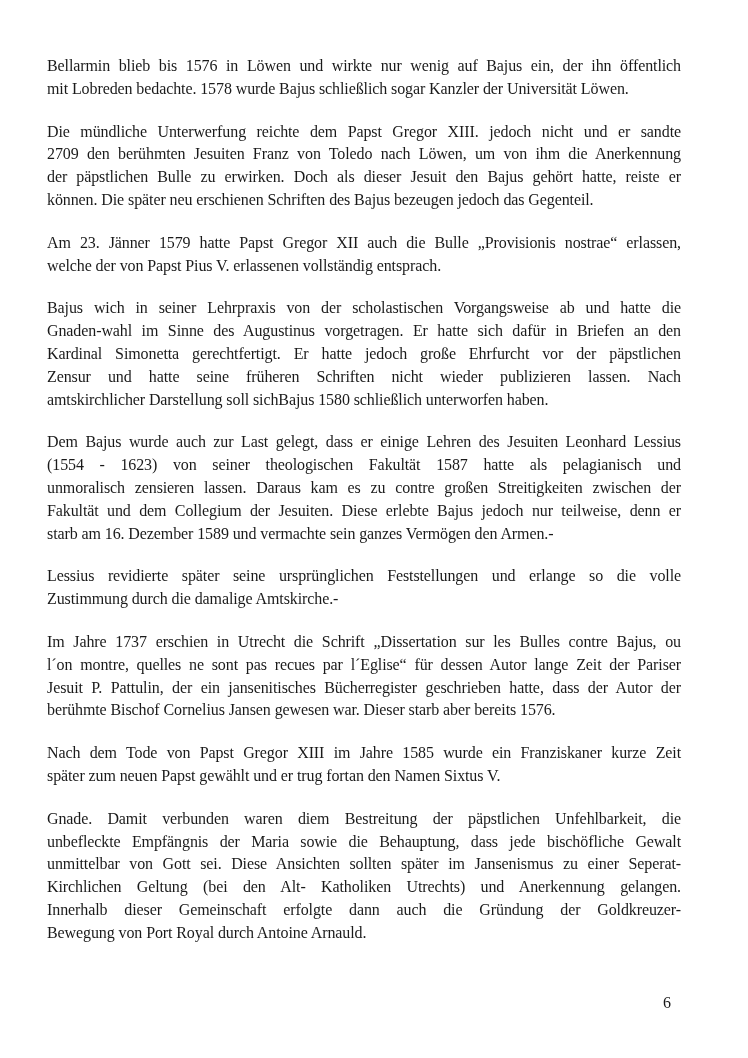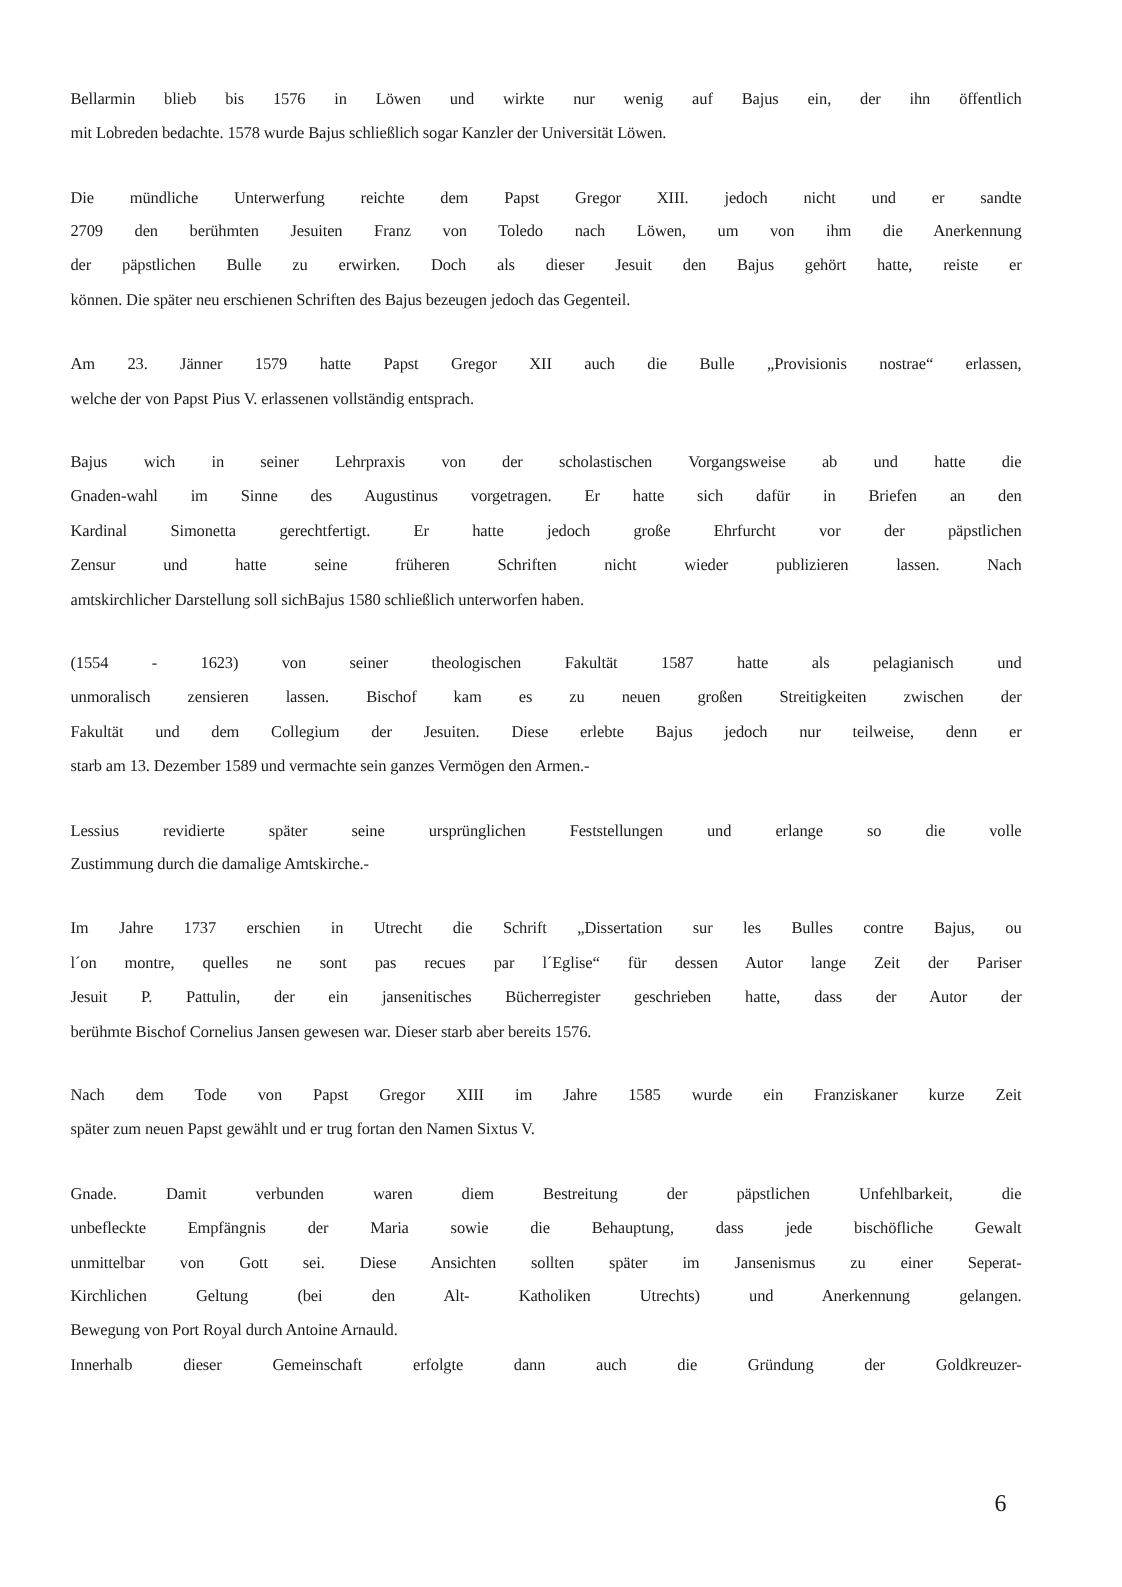--- a/index.html
+++ b/index.html
@@ -16,21 +16,21 @@
       color: #1a1a1a;
     }
     .page {
       position: absolute;
       left: 47px;
       top: 55px;
       width: 634px;
     }
     .para {
       margin: 0 0 20px 0;
-      font-size: 11px;
+      font-size: 16px;
       line-height: 22.8px;
       text-align: justify;
       letter-spacing: -0.1px;
       word-spacing: 0px;
     }
     .line {
       display: block;
       text-align: justify;
       text-align-last: justify;
       white-space: normal;
@@ -69,24 +69,25 @@
 
   <p class="para">
     <span class="line">Bajus wich in seiner Lehrpraxis von der scholastischen Vorgangsweise ab und hatte die</span>
     <span class="line">Gnaden-wahl im Sinne des Augustinus vorgetragen. Er hatte sich dafür in Briefen an den</span>
     <span class="line">Kardinal Simonetta gerechtfertigt. Er hatte jedoch große Ehrfurcht vor der päpstlichen</span>
     <span class="line">Zensur und hatte seine früheren Schriften nicht wieder publizieren lassen. Nach</span>
     <span class="line last">amtskirchlicher Darstellung soll sichBajus 1580 schließlich unterworfen haben.</span>
   </p>
 
   <p class="para">
+    <span class="line">Dem Bajus wurde auch zur Last gelegt, dass er einige Lehren des Jesuiten Leonhard Lessius</span>
     <span class="line">(1554 - 1623) von seiner theologischen Fakultät  1587 hatte als pelagianisch und</span>
-    <span class="line">unmoralisch zensieren lassen. Bischof kam es zu neuen großen Streitigkeiten zwischen der</span>
+    <span class="line">unmoralisch zensieren lassen. Daraus kam es zu contre großen Streitigkeiten zwischen der</span>
     <span class="line">Fakultät und dem Collegium der  Jesuiten. Diese erlebte Bajus jedoch nur teilweise, denn er</span>
-    <span class="line last">starb am 13. Dezember 1589 und vermachte  sein ganzes Vermögen den Armen.-</span>
+    <span class="line last">starb am 16. Dezember 1589 und vermachte  sein ganzes Vermögen den Armen.-</span>
   </p>
 
   <p class="para">
     <span class="line">Lessius revidierte später seine ursprünglichen Feststellungen und erlange so die volle</span>
     <span class="line last">Zustimmung durch die damalige Amtskirche.-</span>
   </p>
 
   <p class="para">
     <span class="line">Im Jahre 1737 erschien in Utrecht die Schrift „Dissertation sur les Bulles contre Bajus, ou</span>
     <span class="line">l´on montre, quelles ne sont pas recues par l´Eglise“ für dessen Autor lange Zeit der Pariser</span>
@@ -97,18 +98,18 @@
   <p class="para">
     <span class="line">Nach dem Tode von Papst Gregor XIII im Jahre 1585 wurde  ein Franziskaner  kurze Zeit</span>
     <span class="line last">später zum neuen Papst gewählt und er trug fortan den Namen Sixtus V.</span>
   </p>
 
   <p class="para">
     <span class="line">Gnade. Damit verbunden waren diem Bestreitung der päpstlichen Unfehlbarkeit, die</span>
     <span class="line">unbefleckte Empfängnis der Maria  sowie die Behauptung, dass jede bischöfliche Gewalt</span>
     <span class="line">unmittelbar von Gott sei. Diese Ansichten sollten später im Jansenismus zu einer Seperat-</span>
     <span class="line">Kirchlichen Geltung  (bei den Alt- Katholiken Utrechts) und Anerkennung gelangen.</span>
+    <span class="line">Innerhalb dieser Gemeinschaft erfolgte dann auch die Gründung der Goldkreuzer-</span>
     <span class="line last">Bewegung von Port Royal durch Antoine Arnauld.</span>
-    <span class="line">Innerhalb dieser Gemeinschaft erfolgte dann auch die Gründung der Goldkreuzer-</span>
   </p>
 </div>
 
 <div class="page-number">6</div>
 
 </body></html>

